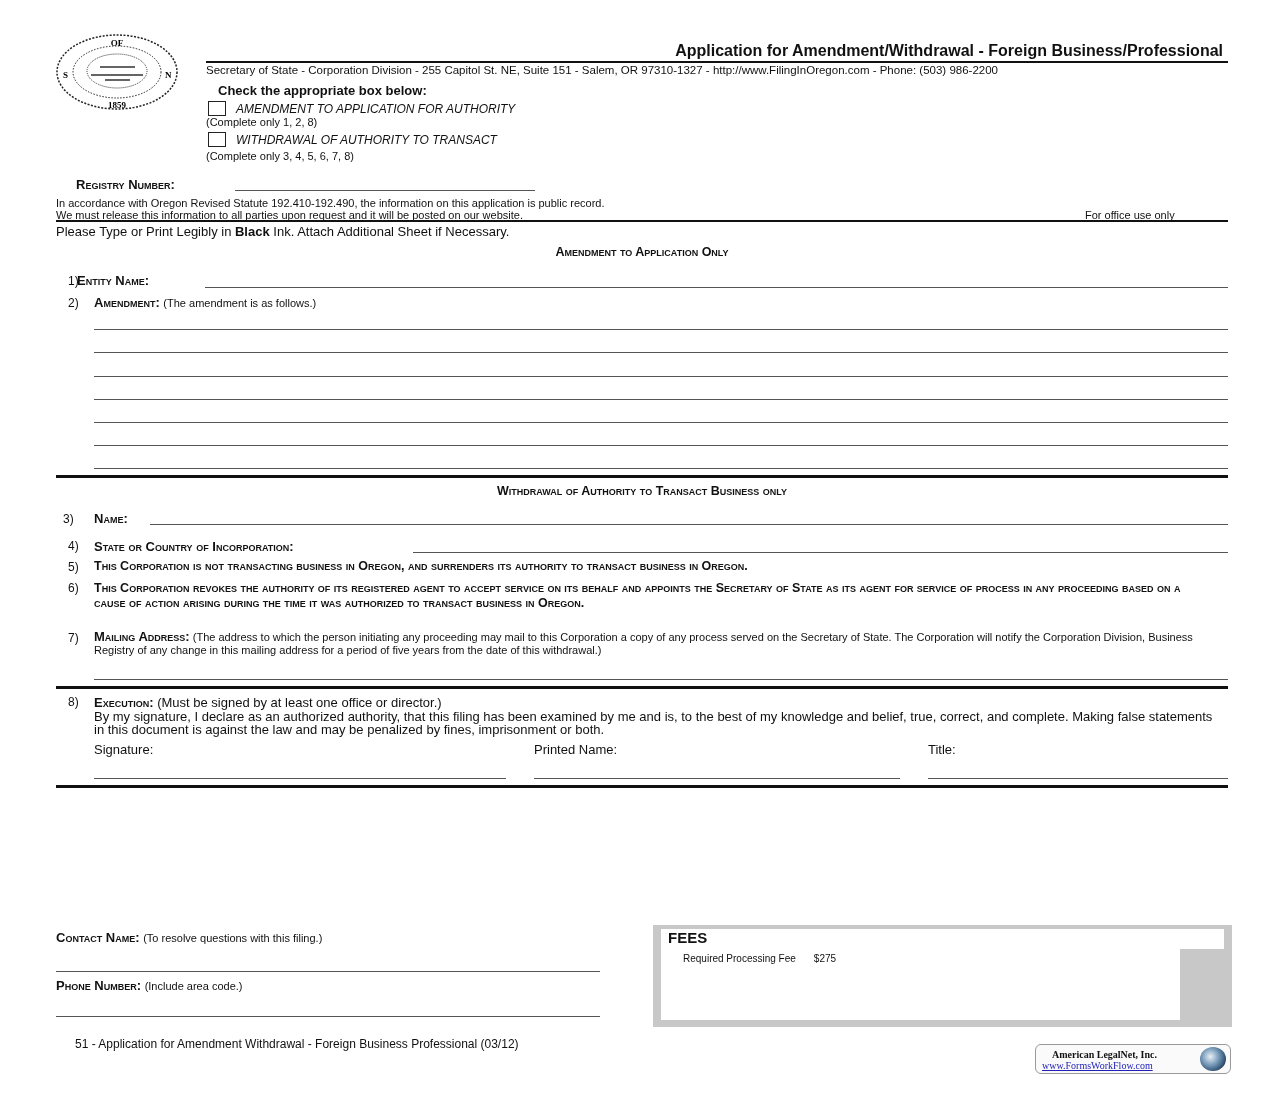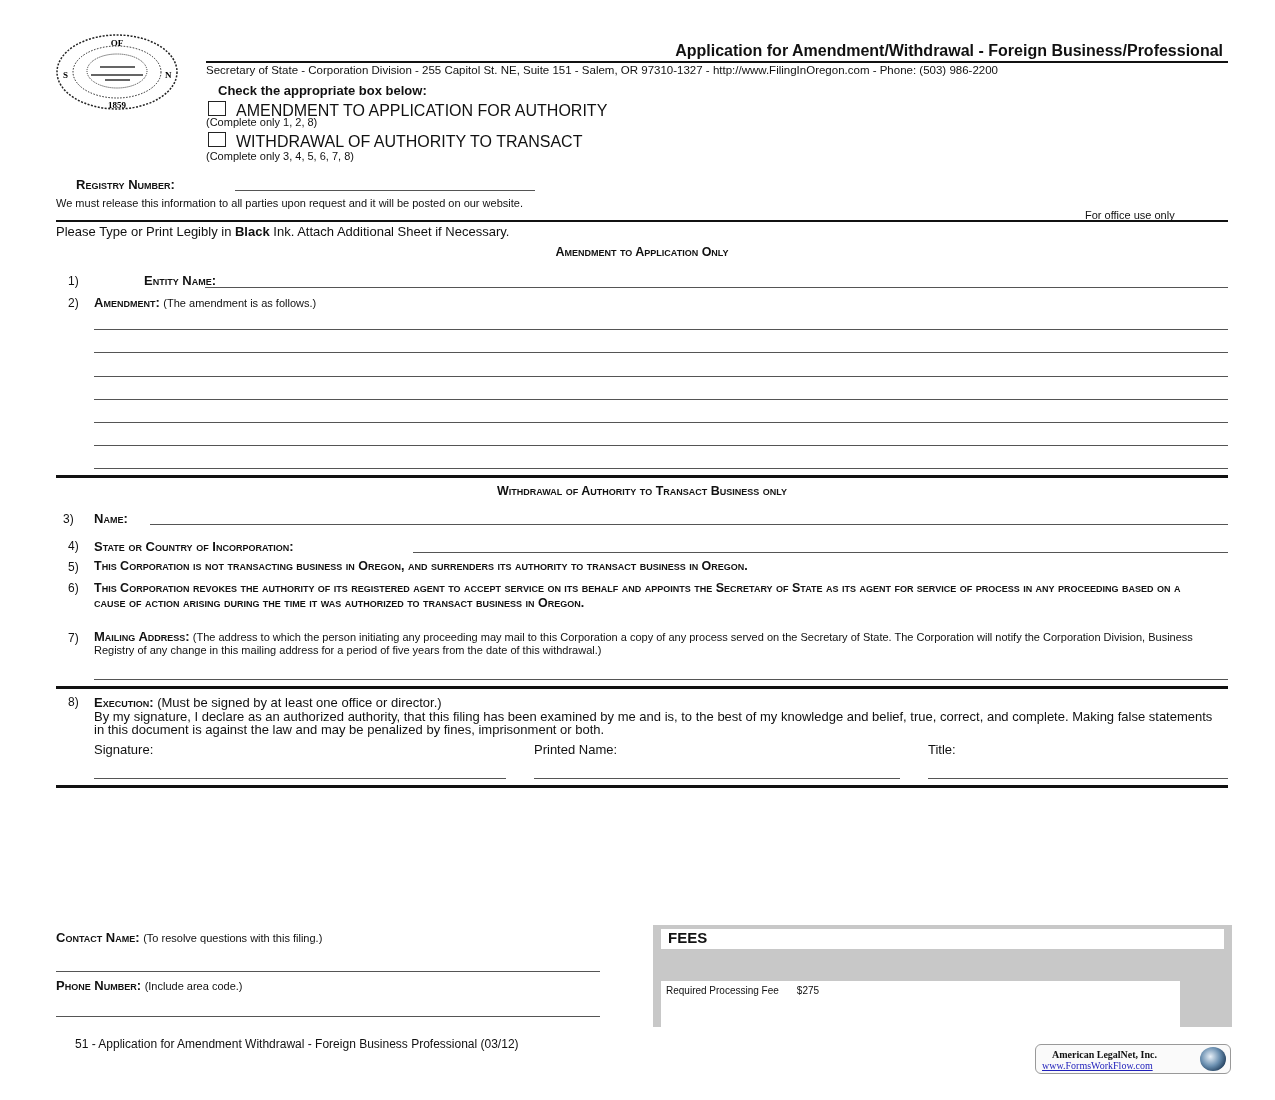--- a/index.html
+++ b/index.html
@@ -14,21 +14,21 @@
 
   
   .seal { left: 55px; top: 33px; width: 124px; height: 78px; }
 
   .title { left: 201px; top: 42px; width: 1022px; text-align: right;
     font-size: 16px; font-weight: bold; }
   .title-rule { left: 206px; top: 61px; width: 1022px; border-top: 2px solid #111; }
   .address { left: 206px; top: 64px; font-size: 11.5px; }
   .check-head { left: 206px; top: 83px; font-size: 13px; font-weight: bold; margin-left: 12px; }
   .cb { position: absolute; width: 16px; height: 13px; border: 1px solid #222; background:#fff; }
-  .opt-label { font-size: 16px; }
+  .opt-label { font-size: 12px; font-style: italic; }
   .opt-note { font-size: 11px; }
 
   .reg-label { left: 68px; top: 177px; font-size: 13px; padding-left: 8px; }
   .public-note { left: 56px; top: 198px; font-size: 11px; line-height: 11.5px; }
   .office { left: 1085px; top: 209px; font-size: 11px; }
   .please { left: 56px; top: 224px; font-size: 13px; }
 
   .section-head { font-size: 12.5px; text-align: center; }
   .num { position: absolute; font-size: 12px; }
   .lbl { position: absolute; font-size: 13px; }
@@ -40,21 +40,21 @@
   .sig-lbl { position: absolute; top: 742px; font-size: 13px; }
 
   .contact { left: 56px; top: 930px; font-size: 13px; }
   .phone { left: 56px; top: 978px; font-size: 13px; }
   .footer { left: 75px; top: 1037px; font-size: 12px; }
 
   .fees-box { left: 653px; top: 925px; width: 579px; height: 102px; background: #c8c8c8; }
   .fees-head { position: absolute; left: 8px; top: 4px; width: 563px; height: 20px; background: #fff;
      font-weight: bold; font-size: 15px; padding-left: 7px; line-height: 17px; box-sizing: border-box; }
   .fees-body { position: absolute; left: 8px; top: 24px; width: 519px; height: 71px; background: #fff;
-     font-size: 10px; padding: 4px 5px; box-sizing: border-box; margin-top: 32px; }
+     font-size: 10px; padding: 4px 22px; box-sizing: border-box; }
   .fees-body div { margin-bottom: 9px; white-space: nowrap; }
   .fees-link { color: #0000ee; text-decoration: underline; }
 
   .legalnet { left: 1035px; top: 1044px; width: 194px; height: 28px; border: 1px solid #999; border-radius: 6px;
      background: #fafafa; }
   .legalnet .t1 { position: absolute; left: 16px; top: 4px; font-family: "Liberation Serif", serif; font-size: 10px; font-weight: bold; }
   .legalnet .t2 { position: absolute; left: 6px; top: 15px; font-family: "Liberation Serif", serif; font-size: 10px; color: #2222bb; text-decoration: underline; }
   .globe { position: absolute; right: 4px; top: 2px; width: 26px; height: 24px; border-radius: 50%;
      background: radial-gradient(circle at 40% 40%, #e8f0f8 0%, #6a8fb0 45%, #1e3a58 80%); }
 </style>
@@ -82,30 +82,31 @@
 <div class="abs opt-note" style="left:206px; top:116px;">(Complete only 1, 2, 8)</div>
 
 <div class="cb" style="left:208px; top:132px;"></div>
 <div class="abs opt-label" style="left:236px; top:133px;">WITHDRAWAL OF AUTHORITY TO TRANSACT</div>
 <div class="abs opt-note" style="left:206px; top:150px;">(Complete only 3, 4, 5, 6, 7, 8)</div>
 
 <div class="abs reg-label sc">Registry Number:</div>
 <div class="line" style="left:235px; top:190px; width:300px;"></div>
 
 <div class="abs public-note">
+  <div>In accordance with Oregon Revised Statute 192.410-192.490, the information on this application is public record.</div>
   <div>We must release this information to all parties upon request and it will be posted on our website.</div>
 </div>
 <div class="abs office">For office use only</div>
 <div class="line" style="left:56px; top:220px; width:1172px; border-top:2px solid #111;"></div>
 <div class="abs please"><span>Please Type or Print Legibly in </span><b>Black</b><span> Ink.  Attach Additional Sheet if Necessary.</span></div>
 
 <div class="abs section-head sc" style="left:56px; top:245px; width:1172px;">Amendment to Application Only</div>
 
 <div class="num" style="left:68px; top:274px;">1)</div>
-<div class="lbl sc" style="left:104px; top:273px;padding-left:40px;">Entity Name:</div>
+<div class="lbl sc" style="left:77px; top:273px;">Entity Name:</div>
 <div class="line" style="left:205px; top:287px; width:1023px;"></div>
 
 <div class="num" style="left:68px; top:296px;">2)</div>
 <div class="lbl" style="left:94px; top:295px;"><span class="sc">Amendment:</span> <span class="note">(The amendment is as follows.)</span></div>
 
 <div class="line" style="left:94px; top:329px; width:1134px;"></div>
 <div class="line" style="left:94px; top:352px; width:1134px;"></div>
 <div class="line" style="left:94px; top:376px; width:1134px;"></div>
 <div class="line" style="left:94px; top:399px; width:1134px;"></div>
 <div class="line" style="left:94px; top:422px; width:1134px;"></div>

